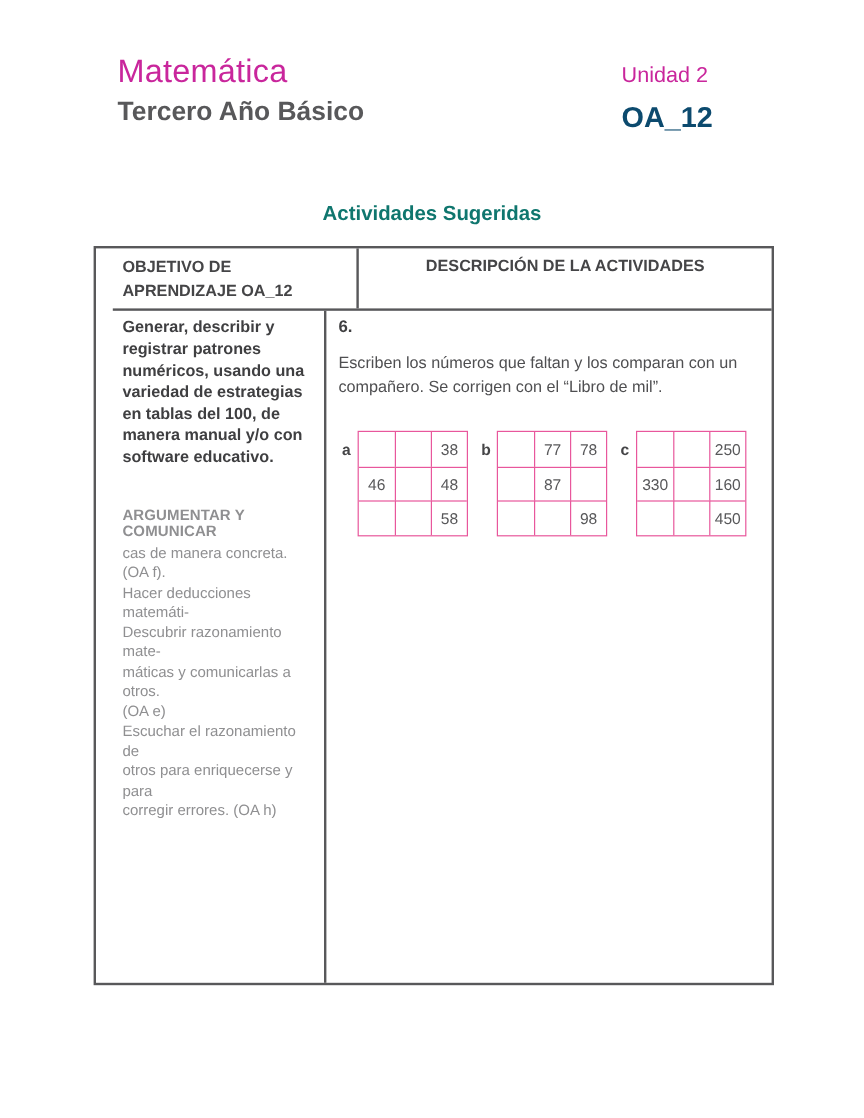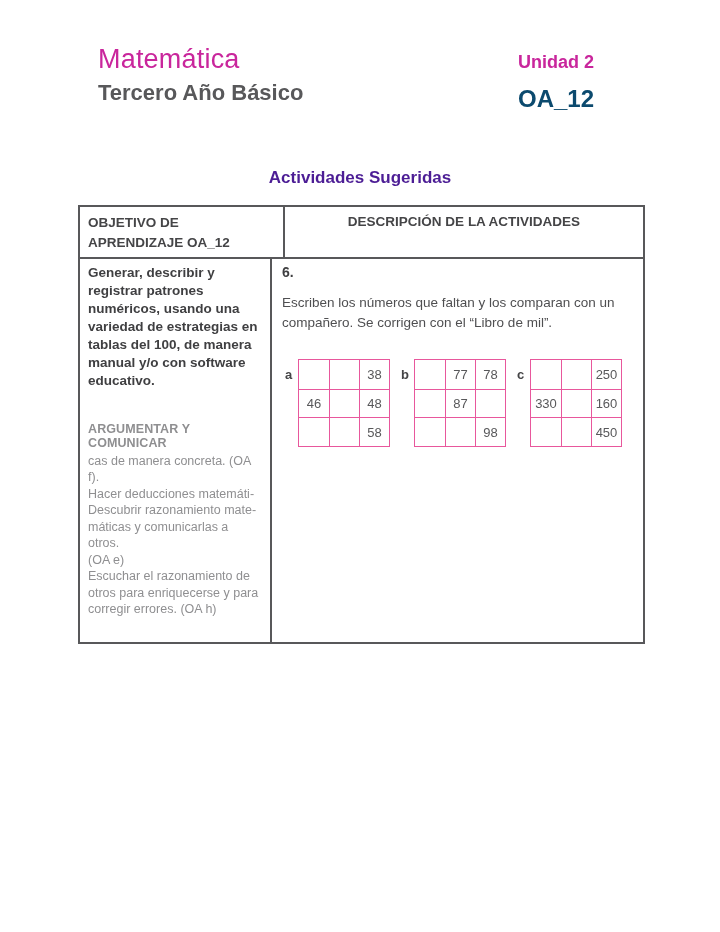--- a/index.html
+++ b/index.html
@@ -17,38 +17,38 @@
     position:absolute; left:98px; top:44px;
     font-size:27px; font-weight:normal; color:#c9269c;
     letter-spacing:0.2px;
   }
   .brand-sub {
     position:absolute; left:98px; top:80px;
     font-size:22px; font-weight:bold; color:#58585a;
   }
   .unit-label {
     position:absolute; left:518px; top:52px;
-    font-size:18px; font-weight:bold; color:#c9269c;
+    font-size:18px; font-weight:normal; color:#c9269c;
   }
   .oa-label {
     position:absolute; left:518px; top:85px;
     font-size:24px; font-weight:bold; color:#0c4a6e;
   }
   
   .section-title {
     position:absolute; top:168px; left:0; width:100%;
     text-align:center;
-    font-size:17px; font-weight:bold; color:#4c1d95;
+    font-size:17px; font-weight:bold; color:#0f766e;
   }
   
   .doc-table {
     position:absolute; left:78px; top:205px;
-    width:567px; height:439px;
+    width:567px; height:616px;
     border:2px solid #58585a;
-    display:flex; flex-direction:column;
+    display:flex; flex-direction:column;padding-left:14px;
   }
   .thead { display:flex; border-bottom:2px solid #58585a; height:52px; }
   .th-left {
     width:205px; border-right:2px solid #58585a;
     padding:6px 8px;
     font-size:13.5px; font-weight:bold; color:#454547;
     line-height:1.45;
   }
   .th-left span { display:inline-block; max-width:165px; }
   .th-right {

